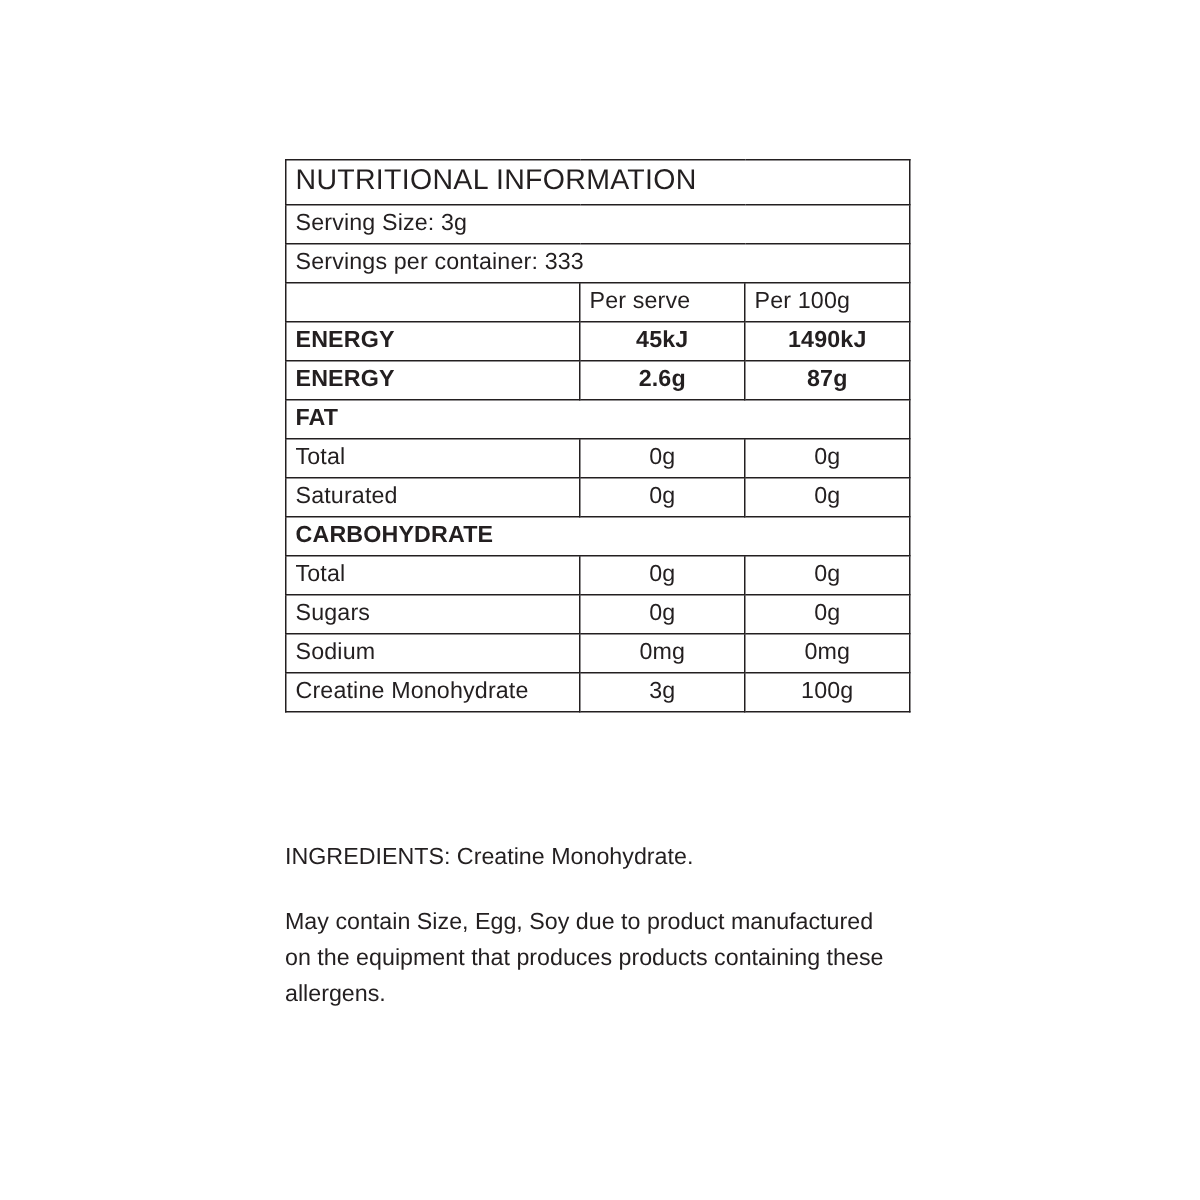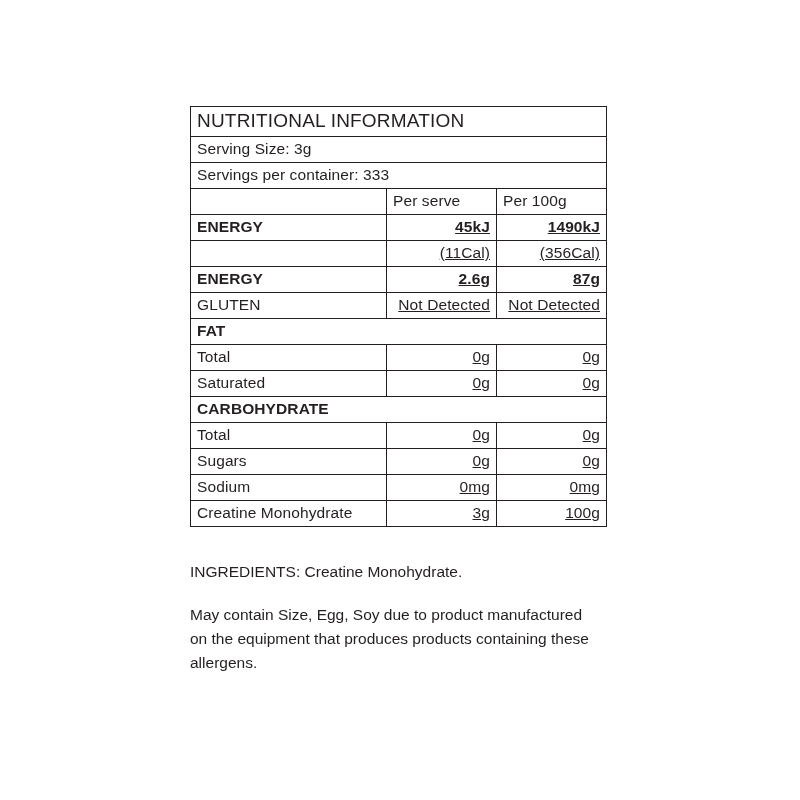--- a/index.html
+++ b/index.html
@@ -51,21 +51,21 @@
   col.c-serve { width: 110px; }
   col.c-100   { width: 110px; }
 
   .title-cell {
     font-size: 19px;
     letter-spacing: 0.2px;
     padding-top: 6px;
     padding-bottom: 7px;
   }
 
-  .num { text-align: right; text-decoration: underline; }
+  .num { text-align: center; }
   .hdr { text-align: left; }
 
   .bold { font-weight: bold; }
 
   
   .no-top { border-top: none !important; }
 
   .section-head td {
     font-weight: bold;
   }
@@ -109,33 +109,23 @@
           <td class="hdr">Per serve</td>
           <td class="hdr">Per 100g</td>
         </tr>
 
         <tr>
           <td class="bold">ENERGY</td>
           <td class="num bold">45kJ</td>
           <td class="num bold">1490kJ</td>
         </tr>
         <tr>
-          <td class="no-top"></td>
-          <td class="num">(11Cal)</td>
-          <td class="num">(356Cal)</td>
-        </tr>
-        <tr>
           <td class="bold">ENERGY</td>
           <td class="num bold">2.6g</td>
           <td class="num bold">87g</td>
-        </tr>
-        <tr>
-          <td>GLUTEN</td>
-          <td class="num">Not Detected</td>
-          <td class="num">Not Detected</td>
         </tr>
 
         <tr class="section-head">
           <td colspan="3">FAT</td>
         </tr>
         <tr>
           <td>Total</td>
           <td class="num">0g</td>
           <td class="num">0g</td>
         </tr>

